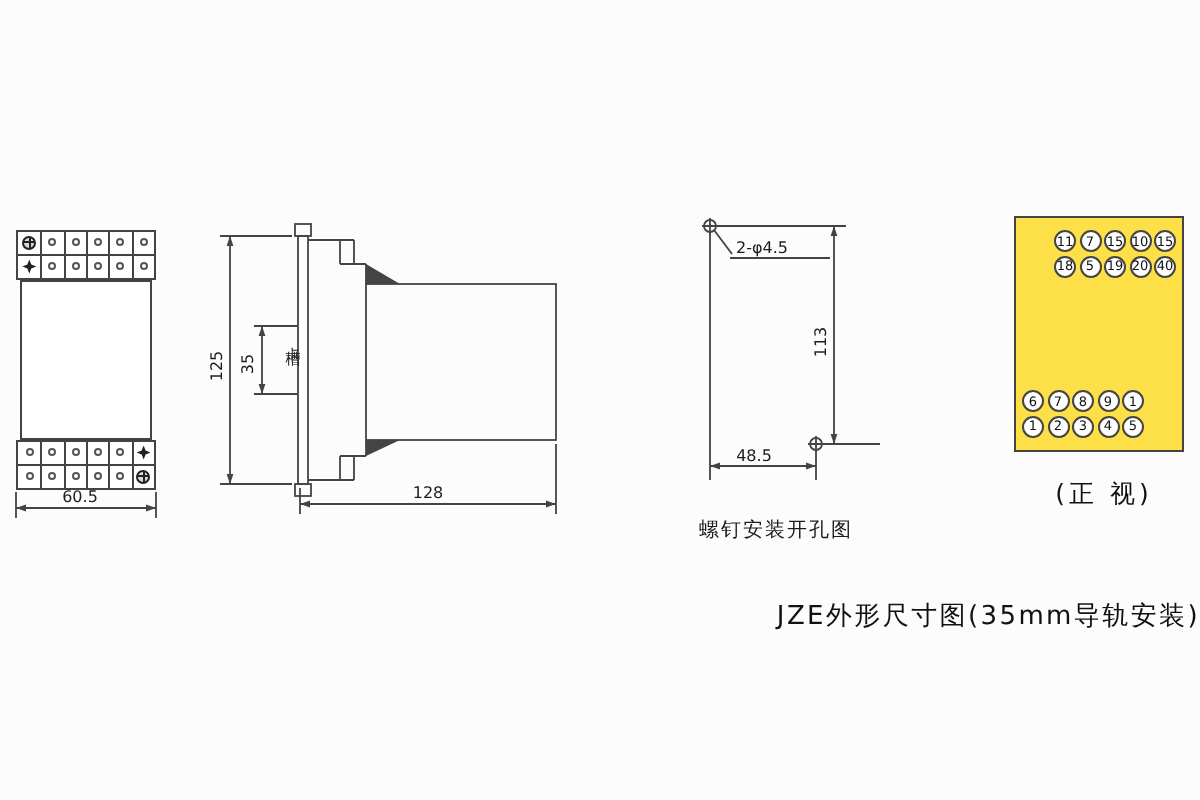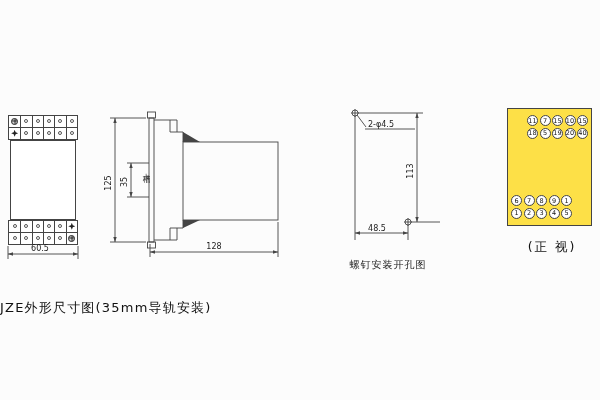--- a/index.html
+++ b/index.html
@@ -38,21 +38,21 @@
   .trow { display:flex; gap:1.5px; margin-bottom:1.5px; }
   .tg-top .trow { justify-content:flex-end; }
   .circ { width:11px; height:11px; border:1px solid var(--ln); border-radius:50%;
           display:flex; align-items:center; justify-content:center; font-size:6.5px; color:#111; background:#fff; }
   .term-caption { left:497px; top:239px; width:110px; text-align:center; font-size:12.5px; letter-spacing:2px; color:#111; }
 
   
   .slot-label { left:141px; top:167px; writing-mode:vertical-rl; font-size:7.5px; letter-spacing:2px; color:#222; }
 
   
-  .title { left:0; top:299px; width:600px; text-align:left; font-size:13px; letter-spacing:1.2px; color:#111; }
+  .title { left:0; top:299px; width:600px; text-align:right; font-size:13px; letter-spacing:1.2px; color:#111; }
 </style>
 </head>
 <body>
 
 <div class="abs front-view">
   <div class="tblock top">
     <span class="tc">
         <i class="screw"></i>
       </span>
     <span class="tc">

